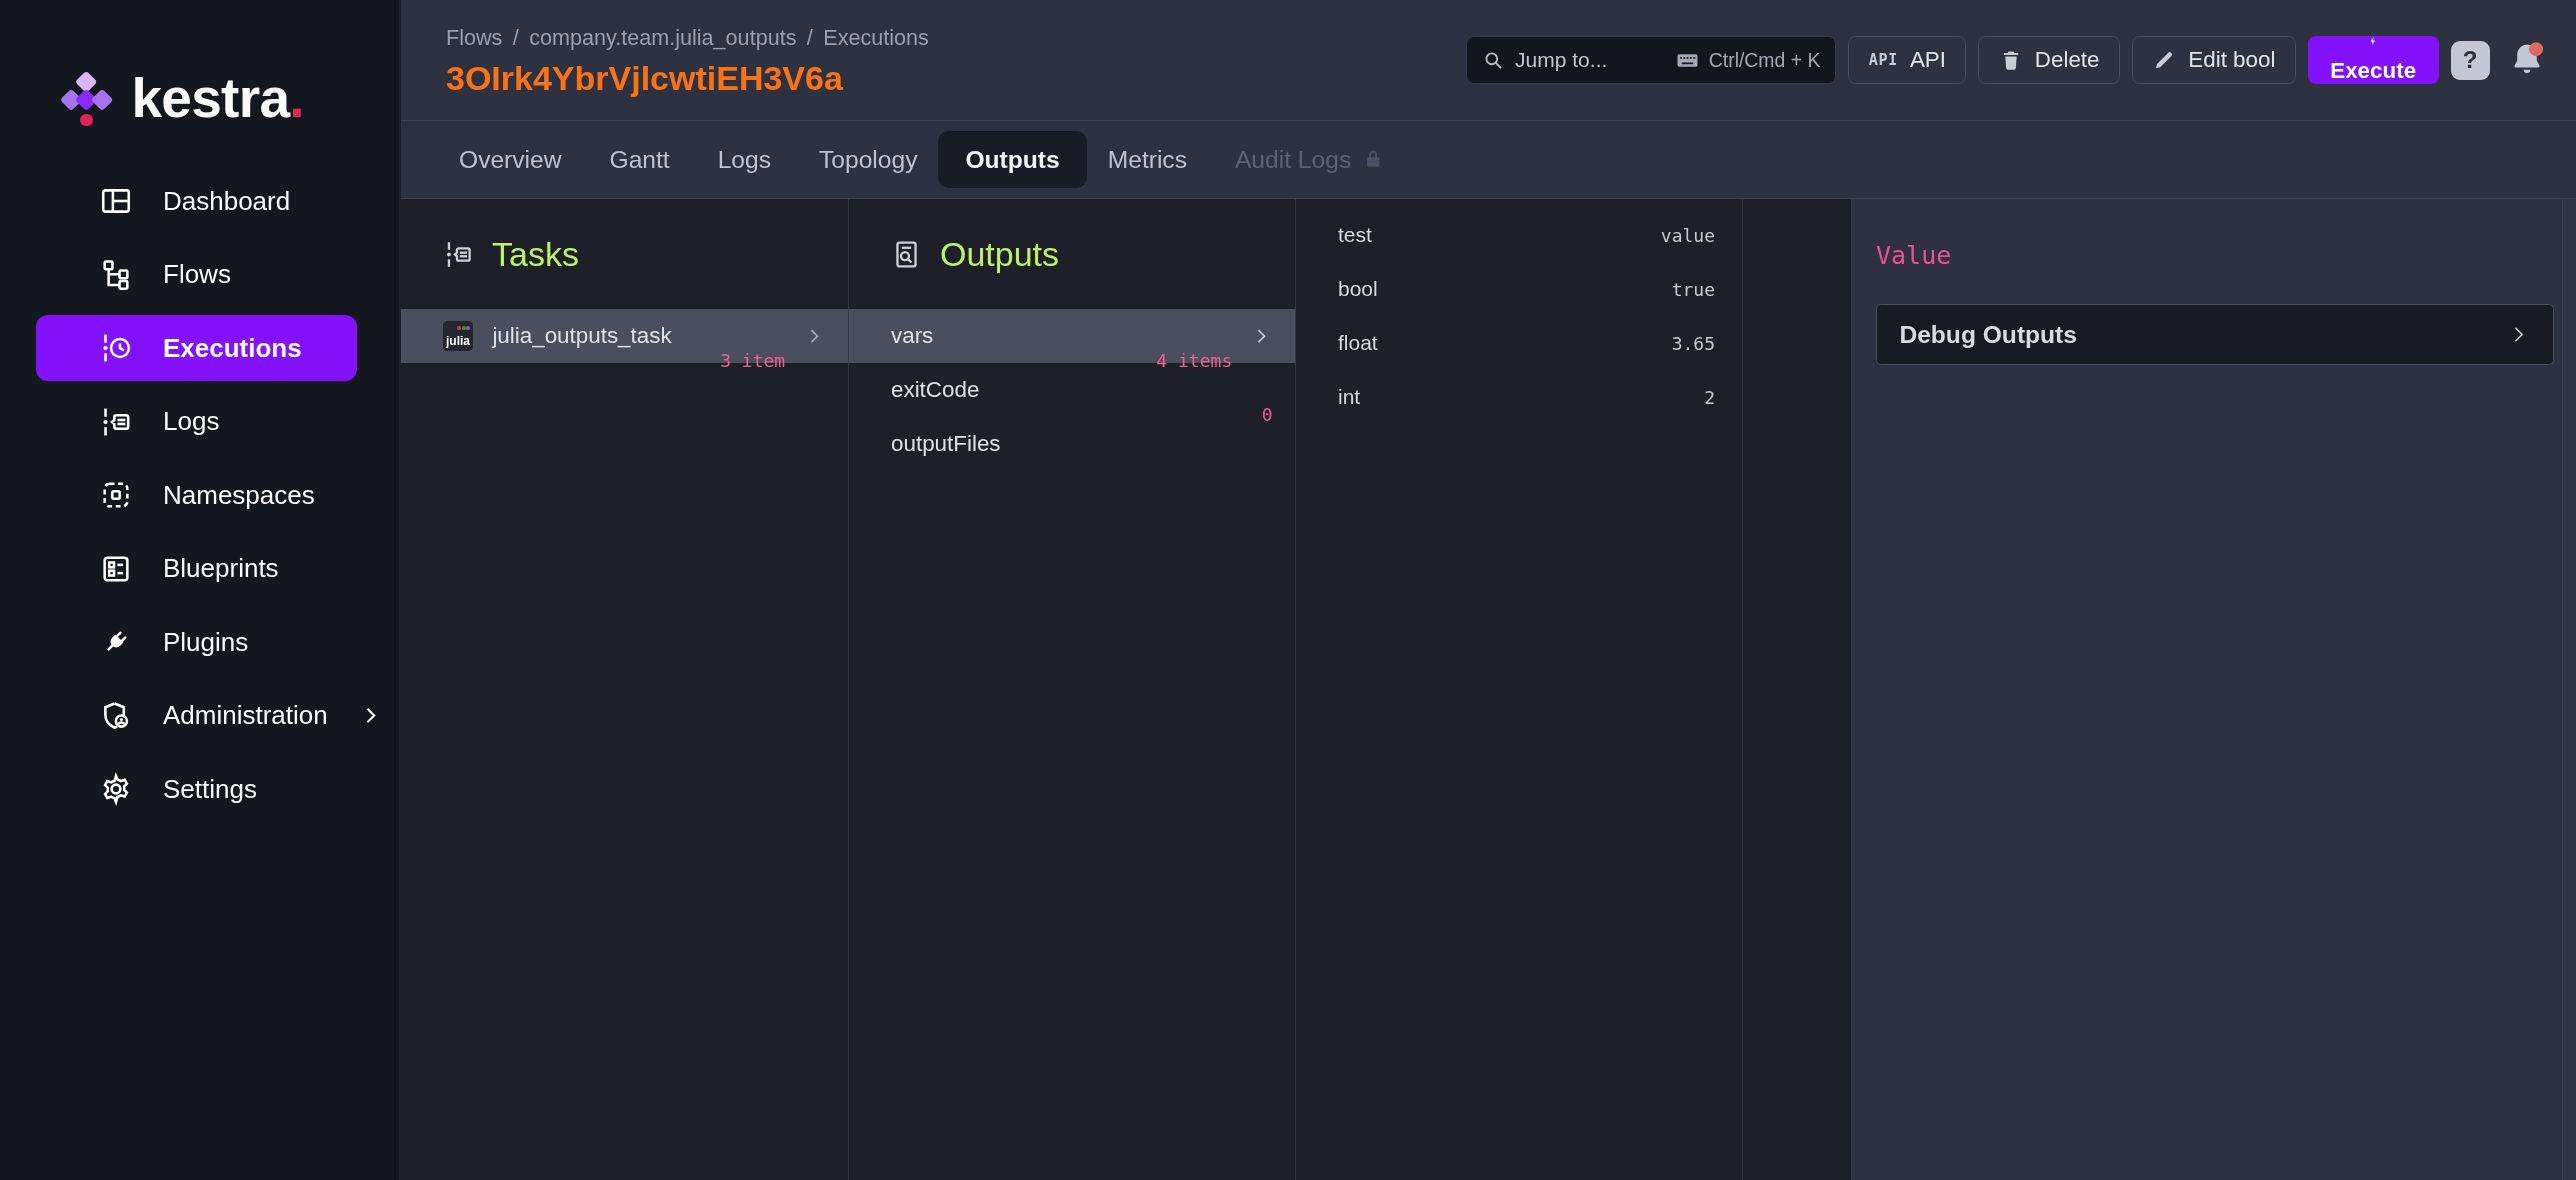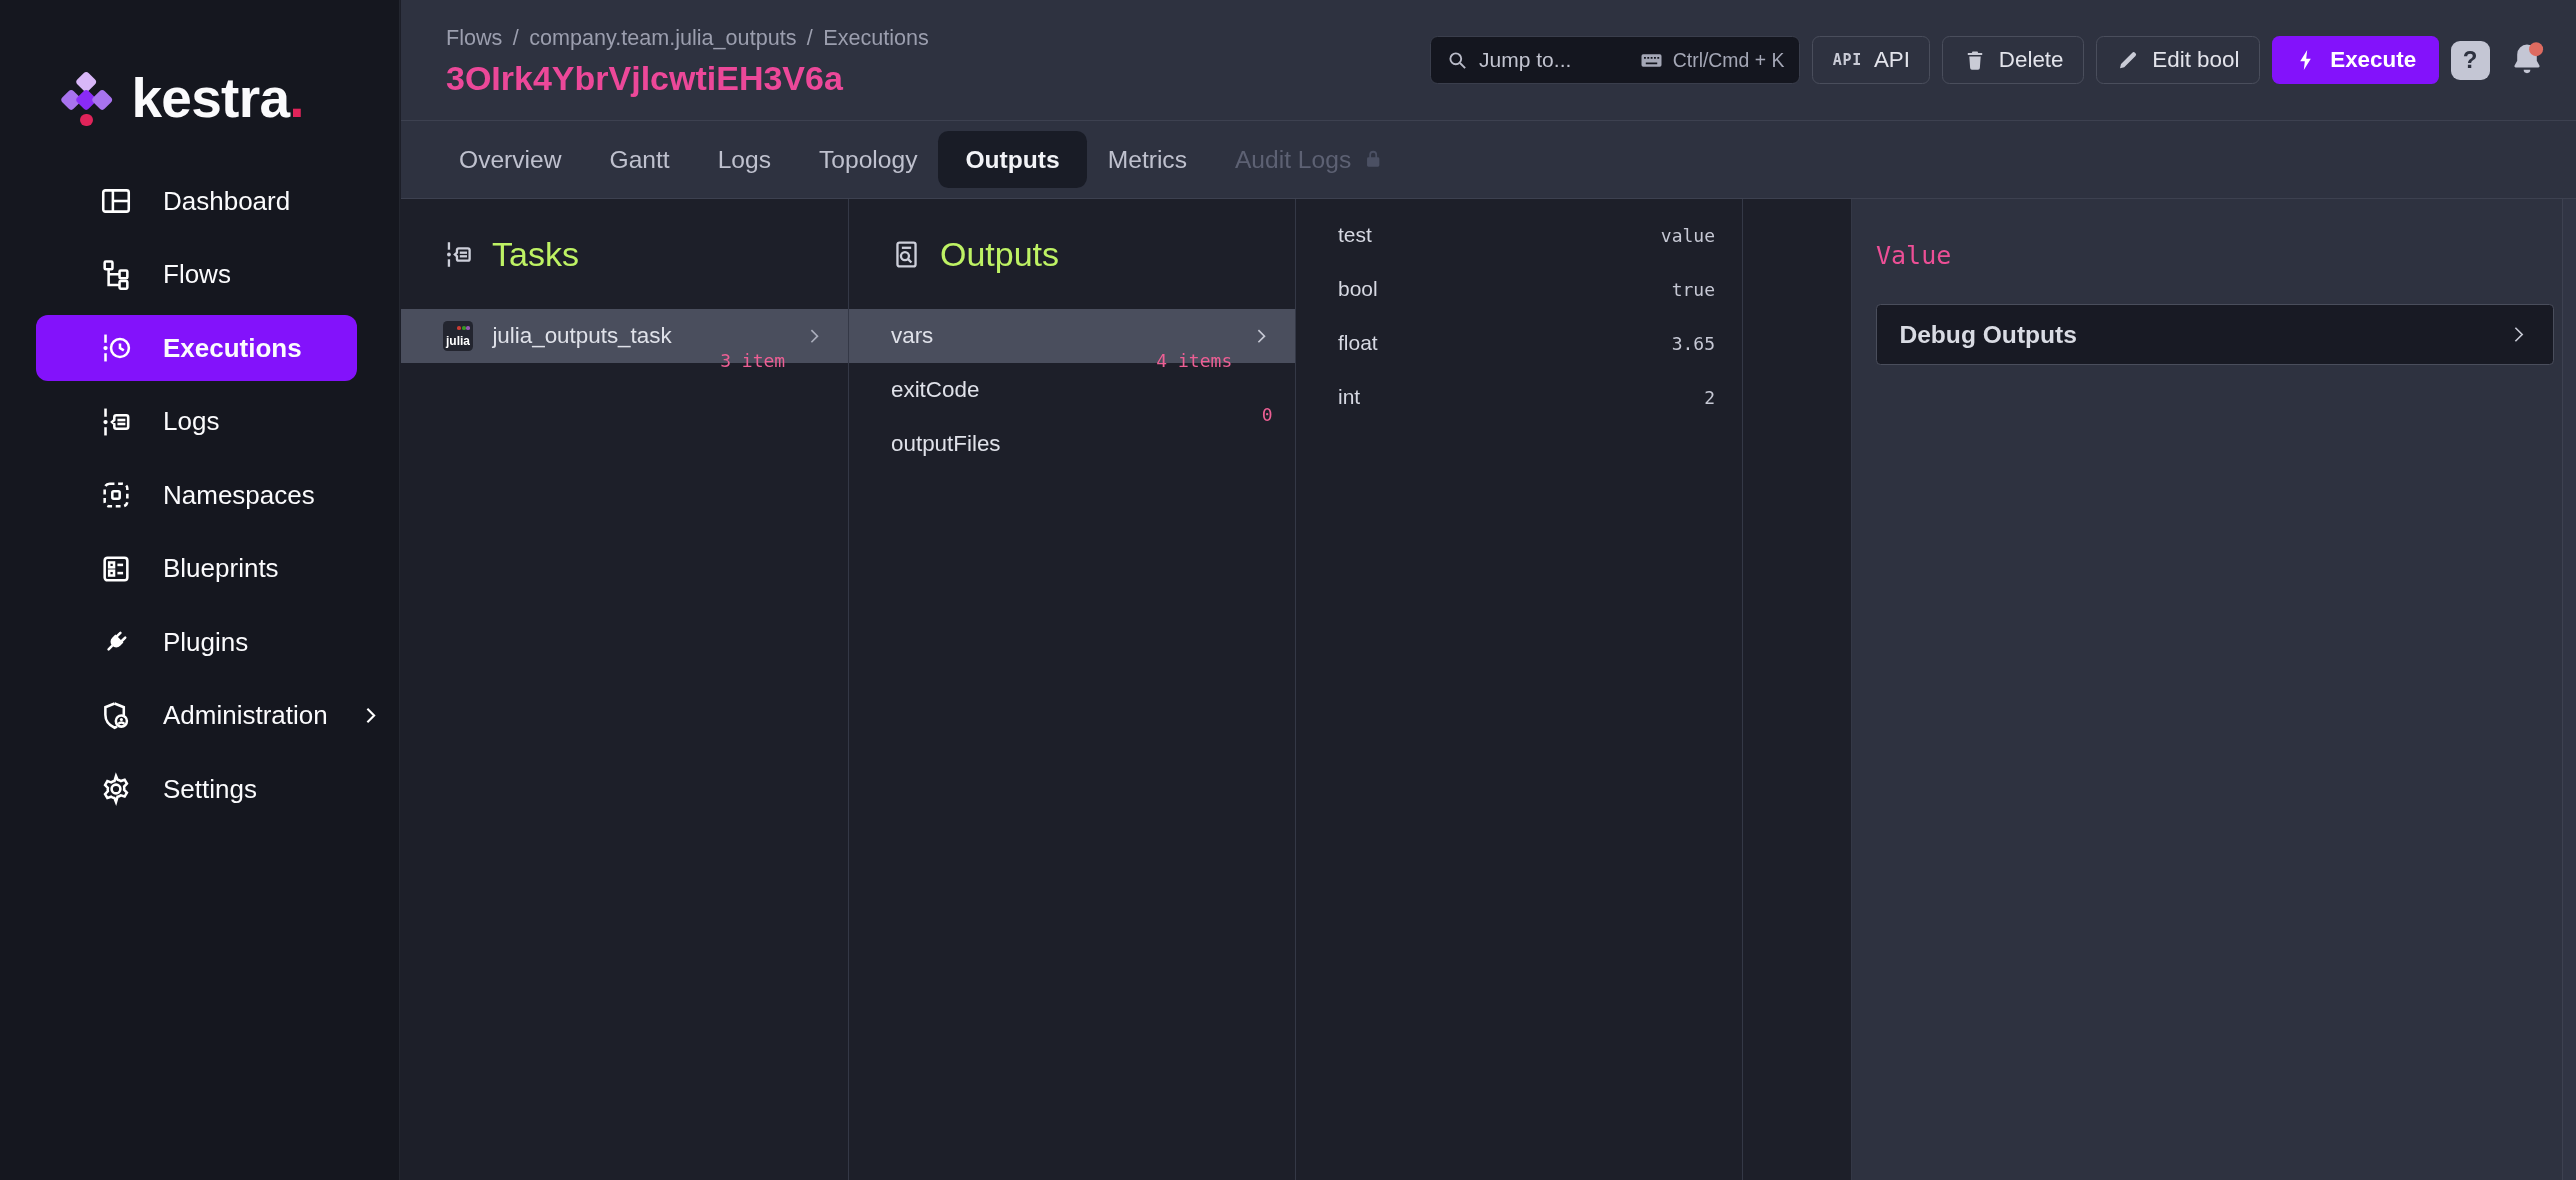--- a/index.html
+++ b/index.html
@@ -31,32 +31,32 @@
 
   
   .main { position:absolute; left:401px; top:0; right:0; bottom:0; display:flex; flex-direction:column; }
 
   .topbar { height:121px; background:#2E3240; border-bottom:1.5px solid #3D4150;
             display:flex; align-items:center; justify-content:space-between; padding:0 28px 0 45px; }
   .crumb-block { display:flex; flex-direction:column; gap:7.5px; padding-top:3px; }
   .breadcrumb { display:flex; align-items:center; font-size:21.6px; color:#9B9EAE; }
   .breadcrumb .sep { margin:0 10.4px; }
   .breadcrumb .crumb { cursor:pointer; }
-  .page-title { font-size:34px; font-weight:700; color:#ec4899; }
+  .page-title { font-size:34px; font-weight:700; color:#f97316; }
 
   .topbar-right { display:flex; align-items:center; gap:12px; }
   .search-box { width:370px; height:48px; background:#14161F; border:1.5px solid #3A3E4C;
                 border-radius:7.5px; display:flex; align-items:center; padding:0 15px; gap:10.4px; cursor:text; }
   .search-box .ph { font-size:21px; color:#C2C4D0; }
   .search-short { margin-left:auto; display:flex; align-items:center; gap:9px; color:#A4A7B6; font-size:19.4px; }
   .btn { height:48px; border:1.5px solid #4A4E5C; border-radius:7.5px; display:flex; align-items:center;
          gap:12px; padding:0 19.4px; font-size:22.4px; color:#E3E4EB; background:transparent; cursor:pointer; }
   .btn svg { width:24px; height:24px; }
   .api-glyph { font-size:15px; font-weight:800; letter-spacing:0.7px; color:#C9CBD6; font-family:"DejaVu Sans Mono", monospace; }
-  .btn-execute { background:#8312FB; border:none; color:#FFFFFF; font-weight:600; padding:0 22.4px; }
+  .btn-execute { background:#8312FB; border:none; color:#FFFFFF; font-weight:600; padding:0 22.4px;flex-direction:column; }
   .help-btn { width:39px; height:39px; border-radius:9px; background:#C4C6D4; color:#2E3240;
               font-size:24px; font-weight:800; display:flex; align-items:center; justify-content:center; cursor:pointer; }
   .bell-btn { width:42px; height:42px; margin-left:4.5px; cursor:pointer; }
   .bell-btn svg { width:42px; height:42px; }
 
   .tabsbar { height:78px; background:#2E3240; border-bottom:1.5px solid #3D4150;
              display:flex; align-items:center; gap:48px; padding-left:58px; }
   .tab { font-size:24.6px; color:#BFC1CE; cursor:pointer; white-space:nowrap; }
   .tab.active { background:#191C26; color:#F2F3F7; font-weight:700; padding:0 27px; margin:0 -27px;
                 height:57px; line-height:57px; border-radius:10.4px; }

